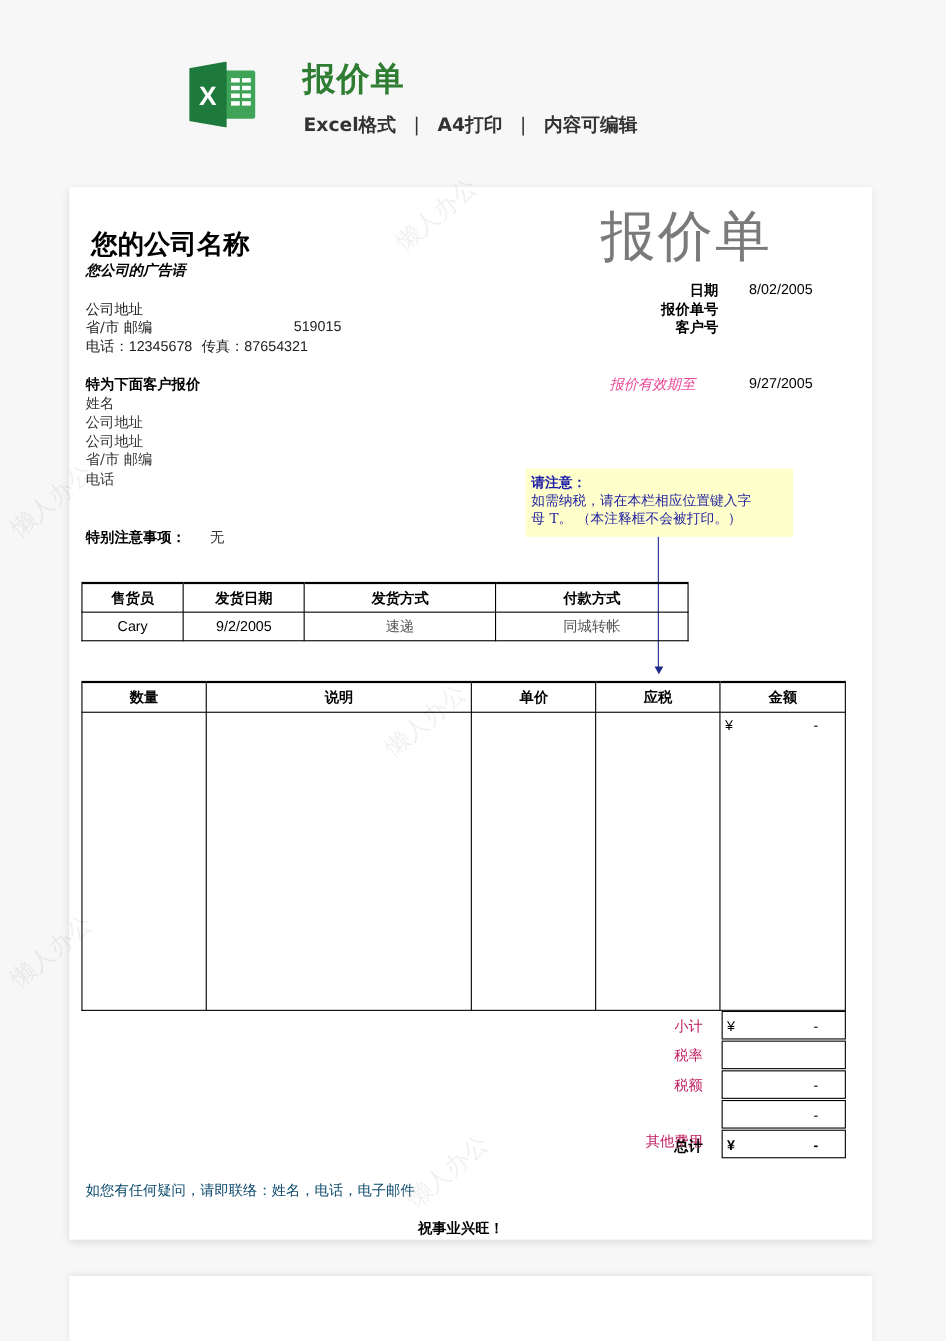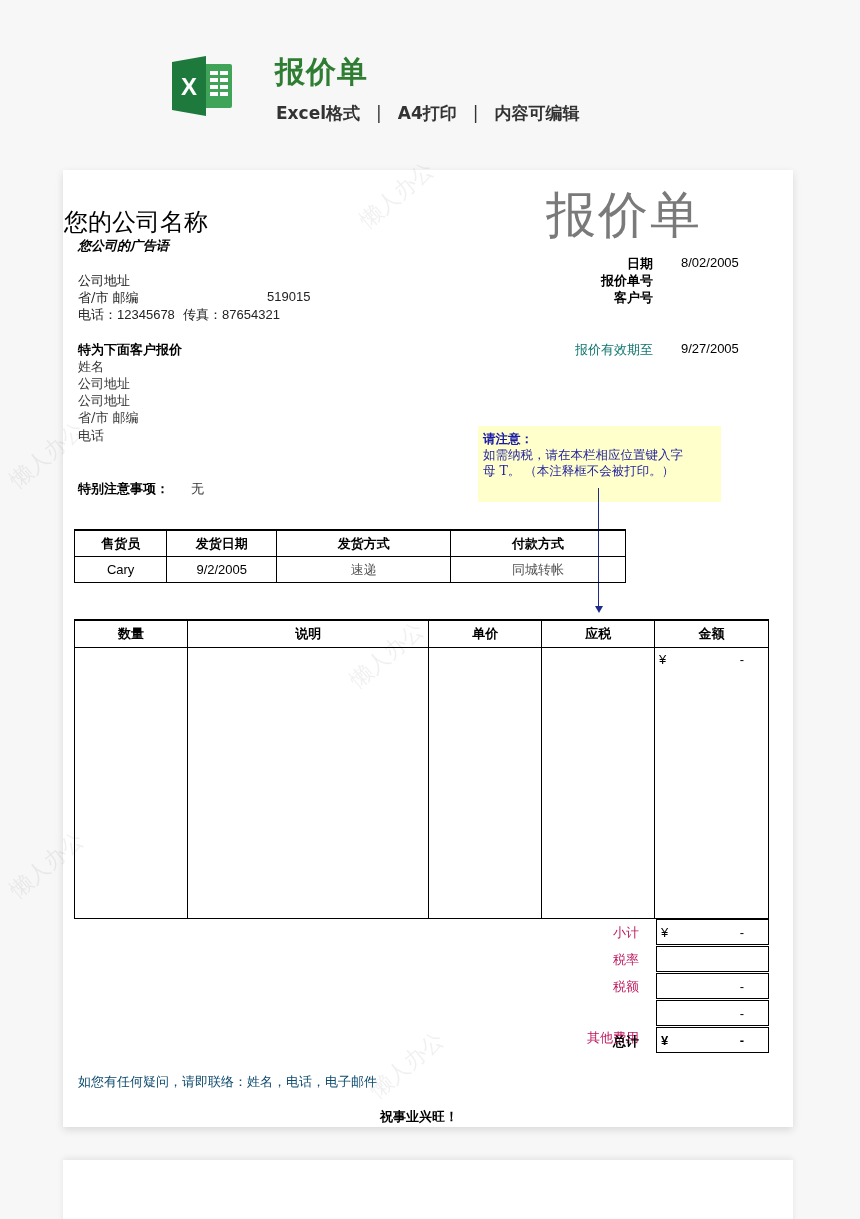--- a/index.html
+++ b/index.html
@@ -24,35 +24,35 @@
 
   .page {
     position: absolute; left: 63px; top: 170px; width: 730px; height: 957px;
     background: #fff; box-shadow: 0 3px 8px rgba(0,0,0,0.12);
   }
   .page2 {
     position: absolute; left: 63px; top: 1160px; width: 730px; height: 70px;
     background: #fff; box-shadow: 0 -2px 6px rgba(0,0,0,0.08);
   }
   .abs { position: absolute; white-space: nowrap; }
-  .company-name { left: 1px; top: 36px; font-size: 24px; }
+  .company-name { left: 20px; top: 36px; font-size: 24px; font-weight: bold; }
   .slogan { left: 15px; top: 67px; font-size: 13px; font-weight: bold; font-style: italic; }
   .addr-line { left: 15px; font-size: 13px; color: #222; font-family: "DejaVu Serif", serif; }
   .num { font-family: "Liberation Sans", sans-serif; }
   .big-title { left: 483px; top: 12px; font-size: 50px; color: #7a7a7a; letter-spacing: 2px; }
   .meta-label { font-size: 13px; font-weight: bold; text-align: right; width: 120px; left: 470px; }
   .meta-value { font-size: 13px; left: 618px; font-family: "Liberation Sans", sans-serif; }
-  .valid-label { left: 470px; width: 120px; text-align: right; font-size: 13px; color: #0f766e; font-family: "DejaVu Serif", serif; }
+  .valid-label { left: 470px; width: 120px; text-align: center; font-size: 13px; font-style: italic; color: #ec4899; font-family: "DejaVu Serif", serif; }
   .quote-for { left: 15px; top: 171px; font-size: 13px; font-weight: bold; }
   .cust-line { left: 15px; font-size: 13px; color: #333; font-family: "DejaVu Serif", serif; }
   .notes-label { left: 15px; top: 310px; font-size: 13px; font-weight: bold; }
   .notes-value { left: 128px; top: 310px; font-size: 13px; color: #333; font-family: "DejaVu Serif", serif; }
 
   .callout {
-    position: absolute; left: 415px; top: 256px; width: 243px; height: 76px;
+    position: absolute; left: 415px; top: 256px; width: 243px; height: 62px;
     background: #ffffcc; padding: 5px 5px; box-sizing: border-box;
     font-size: 12.5px; color: #1f1fa0; line-height: 16px; font-family: "DejaVu Serif", serif;
   }
   .callout .ct { font-weight: bold; color: #1a1aa8; font-family: "DejaVu Sans", sans-serif; }
   .arrow-line { position: absolute; left: 535px; top: 318px; width: 1px; height: 120px; background: #1f2b8a; }
   .arrow-head {
     position: absolute; left: 532px; top: 436px; width: 0; height: 0;
     border-left: 4px solid transparent; border-right: 4px solid transparent; border-top: 7px solid #1f2b8a;
   }
 

